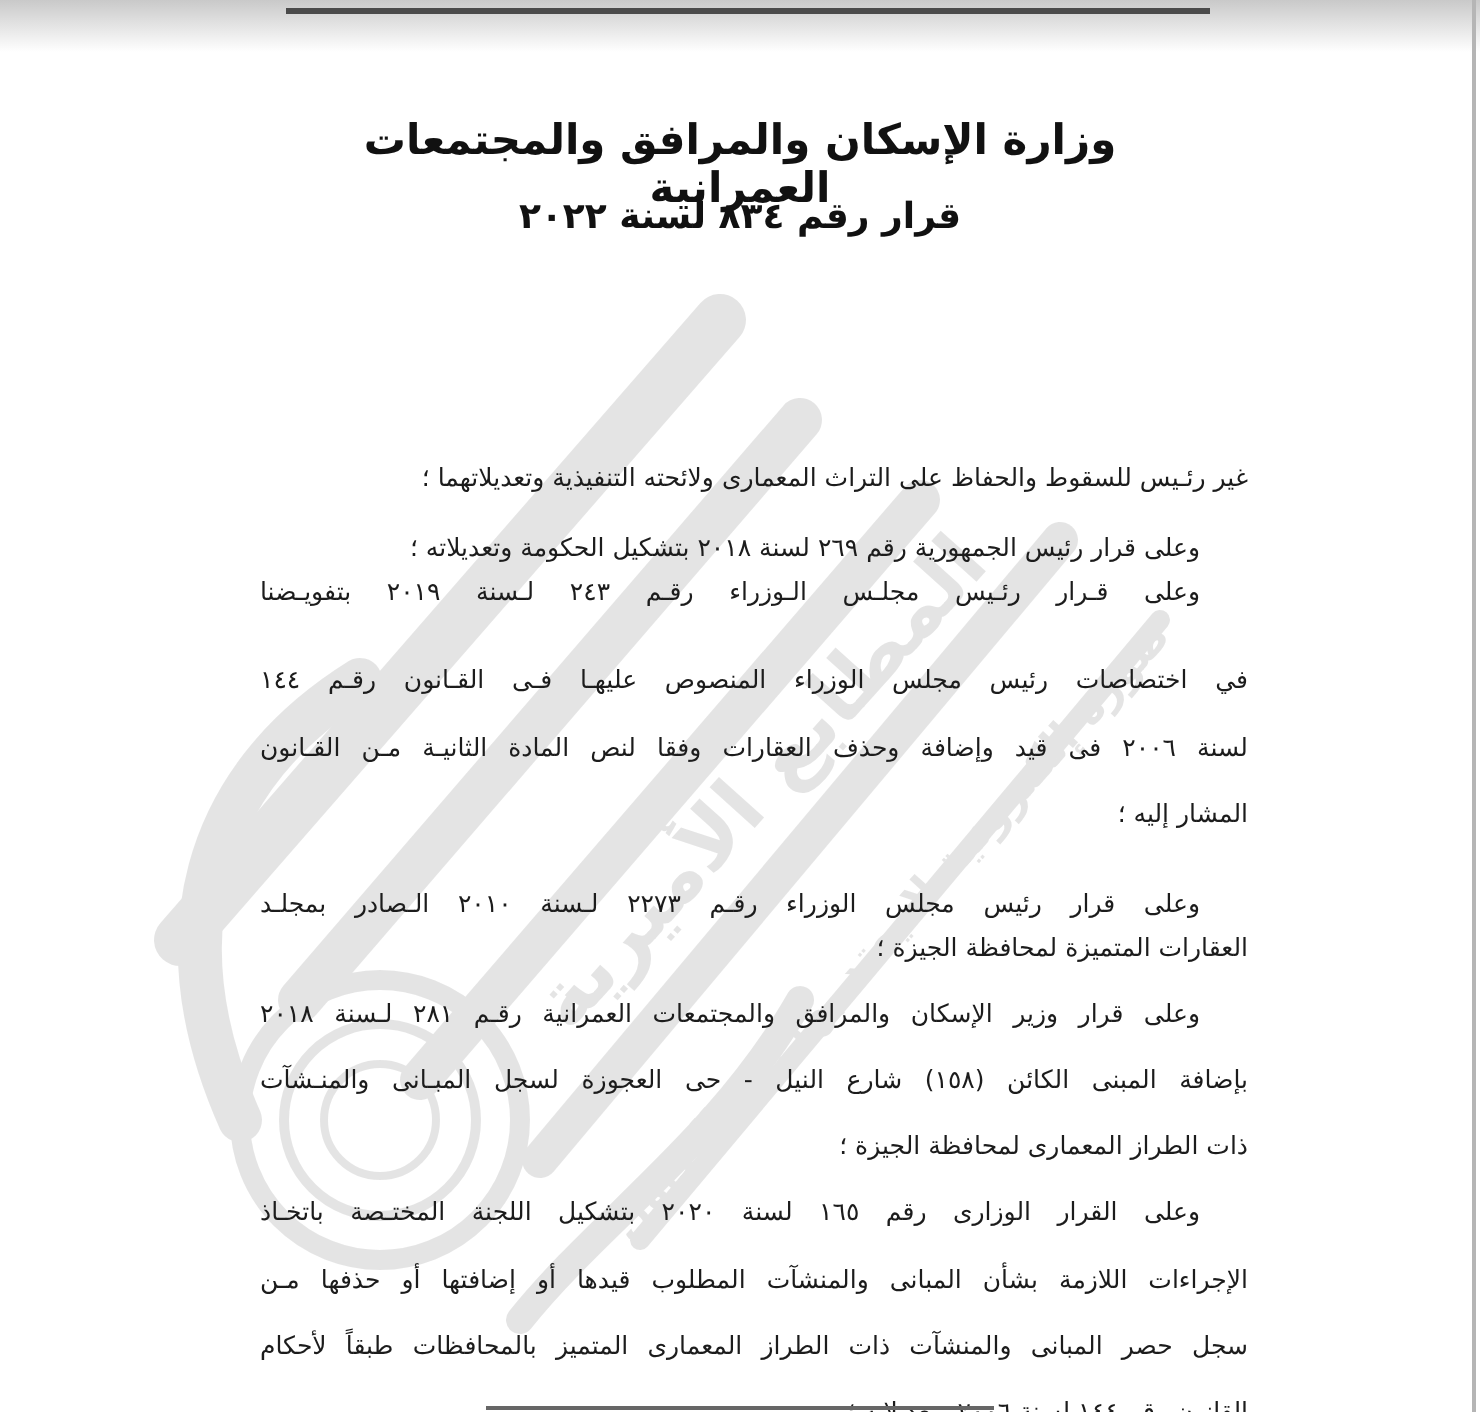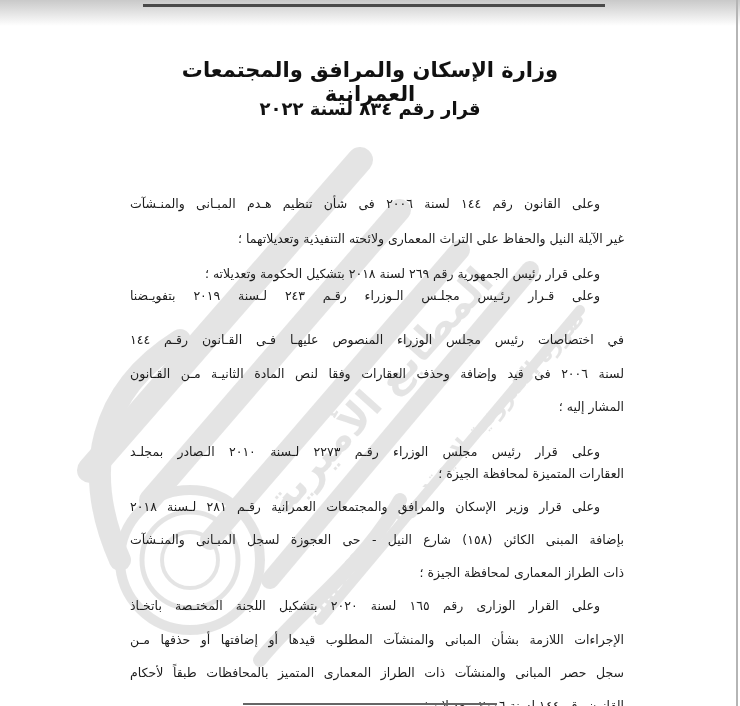--- a/index.html
+++ b/index.html
@@ -112,22 +112,21 @@
   <circle cx="130" cy="420" r="48" fill="none" stroke="#8a8a8a" stroke-width="5"></circle>
   <circle cx="130" cy="420" r="28" fill="none" stroke="#8a8a8a" stroke-width="4"></circle>
   <text x="330" y="260" fill="#8a8a8a" font-family="DejaVu Sans, sans-serif" font-weight="bold" font-size="40" transform="rotate(-48 330 260)" text-anchor="middle">المطابع الأميرية</text>
   <text x="390" y="330" fill="#8a8a8a" font-family="DejaVu Sans, sans-serif" font-weight="bold" font-size="22" transform="rotate(-48 390 330)" text-anchor="middle">صورة إلكترونية لا يعتد بها عند التداول</text>
 </svg>
 
 <div class="doc">
   <div class="title">وزارة الإسكان والمرافق والمجتمعات العمرانية</div>
   <div class="decree">قرار رقم ٨٣٤ لسنة ٢٠٢٢</div>
 
-  <div class="line indent" style="top:160px">وعلى القانون رقم ١٤٤ لسنة ٢٠٠٦ فى شأن تنظيم هـدم المبـانى والمنـشآت</div>
-  <div class="line short" style="top:195px">غير الآيلة النيل والحفاظ على التراث المعمارى ولائحته التنفيذية وتعديلاتهما ؛</div>
+  <div class="line short" style="top:195px">غير رئـيس للسقوط والحفاظ على التراث المعمارى ولائحته التنفيذية وتعديلاتهما ؛</div>
   <div class="line short indent" style="top:230px">وعلى قرار رئيس الجمهورية رقم ٢٦٩ لسنة ٢٠١٨ بتشكيل الحكومة وتعديلاته ؛</div>
   <div class="line indent" style="top:252px">وعلى قـرار رئـيس مجلـس الـوزراء رقـم ٢٤٣ لـسنة ٢٠١٩ بتفويـضنا</div>
   <div class="line" style="top:296px">في اختصاصات رئيس مجلس الوزراء المنصوص عليهـا فـى القـانون رقـم ١٤٤</div>
   <div class="line" style="top:330px">لسنة ٢٠٠٦ فى قيد وإضافة وحذف العقارات وفقا لنص المادة الثانيـة مـن القـانون</div>
   <div class="line short" style="top:363px">المشار إليه ؛</div>
   <div class="line indent" style="top:408px">وعلى قرار رئيس مجلس الوزراء رقـم ٢٢٧٣ لـسنة ٢٠١٠ الـصادر بمجلـد</div>
   <div class="line short" style="top:430px">العقارات المتميزة لمحافظة الجيزة ؛</div>
   <div class="line indent" style="top:463px">وعلى قرار وزير الإسكان والمرافق والمجتمعات العمرانية رقـم ٢٨١ لـسنة ٢٠١٨</div>
   <div class="line" style="top:496px">بإضافة المبنى الكائن (١٥٨) شارع النيل - حى العجوزة لسجل المبـانى والمنـشآت</div>
   <div class="line short" style="top:529px">ذات الطراز المعمارى لمحافظة الجيزة ؛</div>

